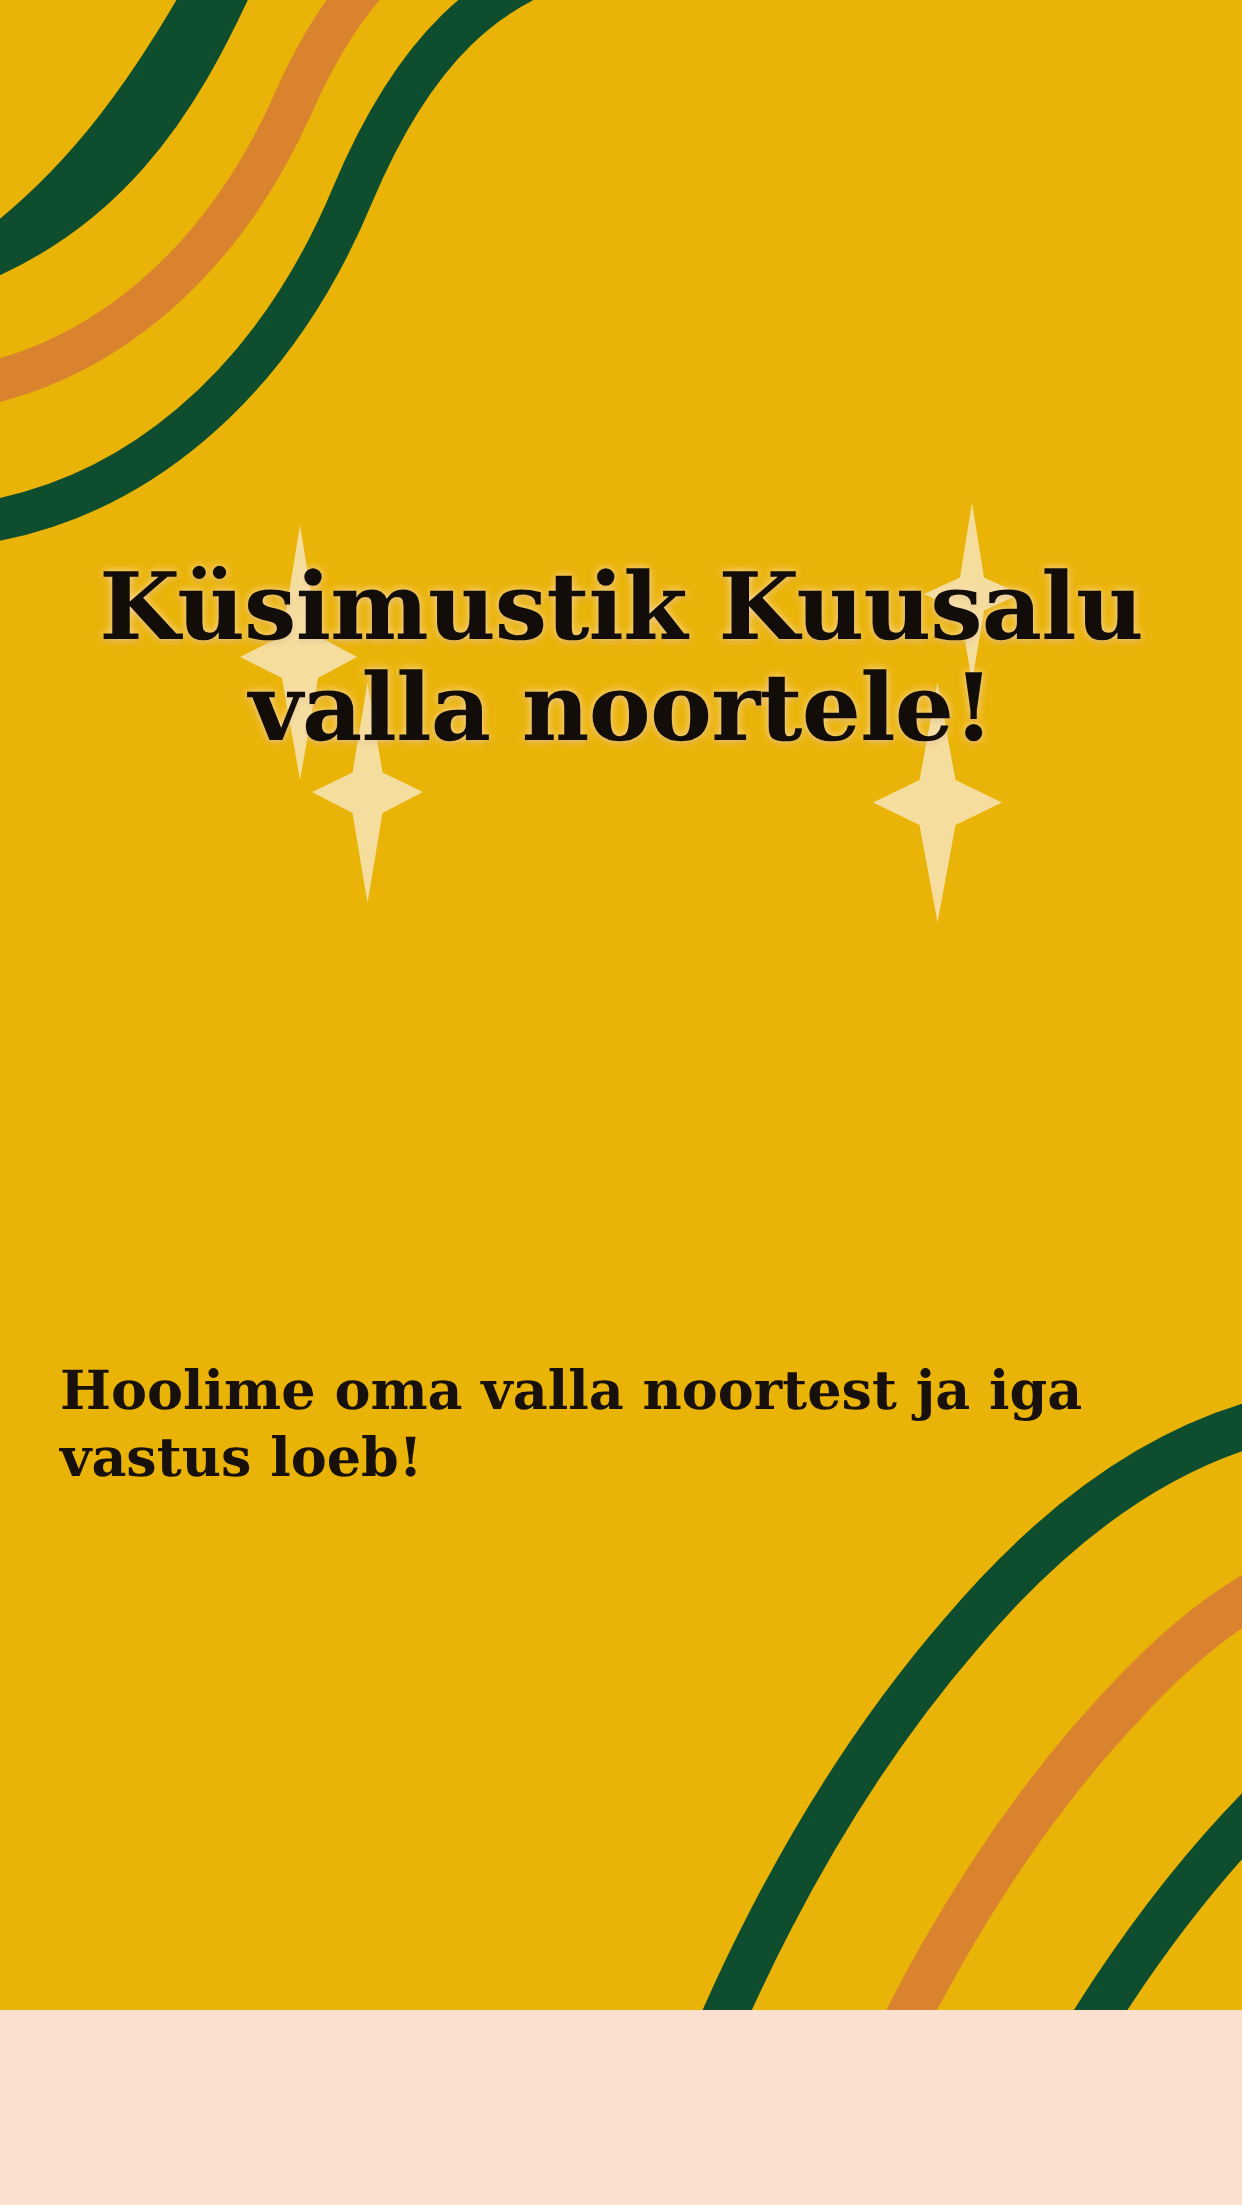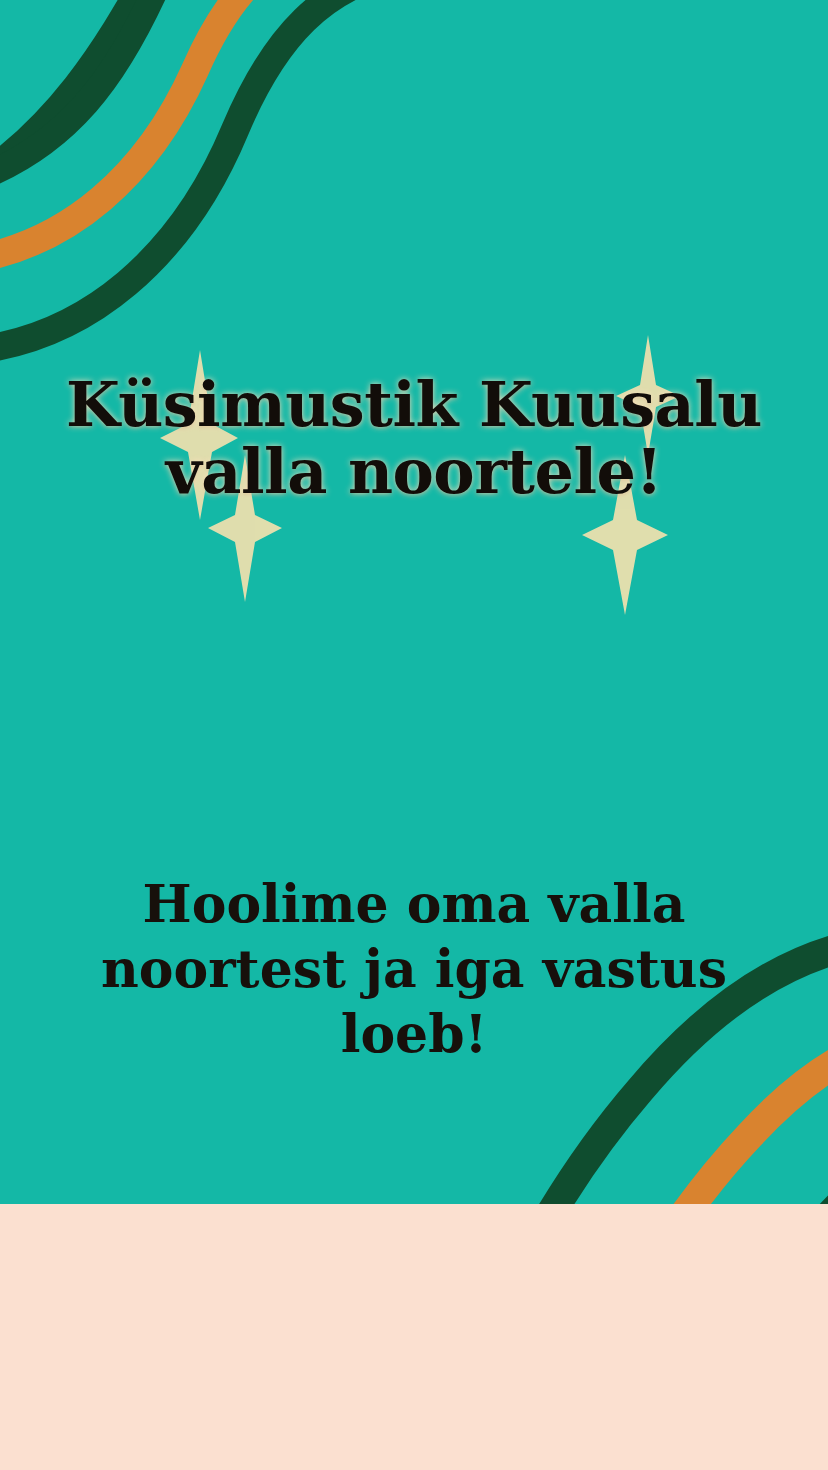--- a/index.html
+++ b/index.html
@@ -9,22 +9,22 @@
   }
   body {
     width: 828px;
     height: 1470px;
     overflow: hidden;
     font-family: "Liberation Serif", serif;
   }
   .poster {
     position: relative;
     width: 828px;
-    height: 1204px;
-    background: #14b8a6;
+    height: 1340px;
+    background: #eab308;
     overflow: hidden;
   }
   .decor-svg {
     position: absolute;
     top: 0;
     left: 0;
     width: 828px;
     height: 1470px;
     pointer-events: none;
   }
@@ -60,28 +60,27 @@
     margin: 0;
     text-align: center;
     font-family: "DejaVu Serif", serif;
     font-weight: bold;
     font-size: 40px;
     line-height: 1.25;
     color: #17100b;
   }
   .closing {
     position: absolute;
-    top: 871px;
+    top: 905px;
     left: 40px;
     right: 40px;
     margin: 0;
-    text-align: center;
     font-family: "DejaVu Serif", serif;
     font-weight: bold;
-    font-size: 52px;
+    font-size: 36px;
     line-height: 1.25;
     color: #17100b;
   }
 </style>
 </head>
 <body>
 
 <div class="poster">
 
   <svg class="decor-svg" viewBox="0 0 828 1470" xmlns="http://www.w3.org/2000/svg">

